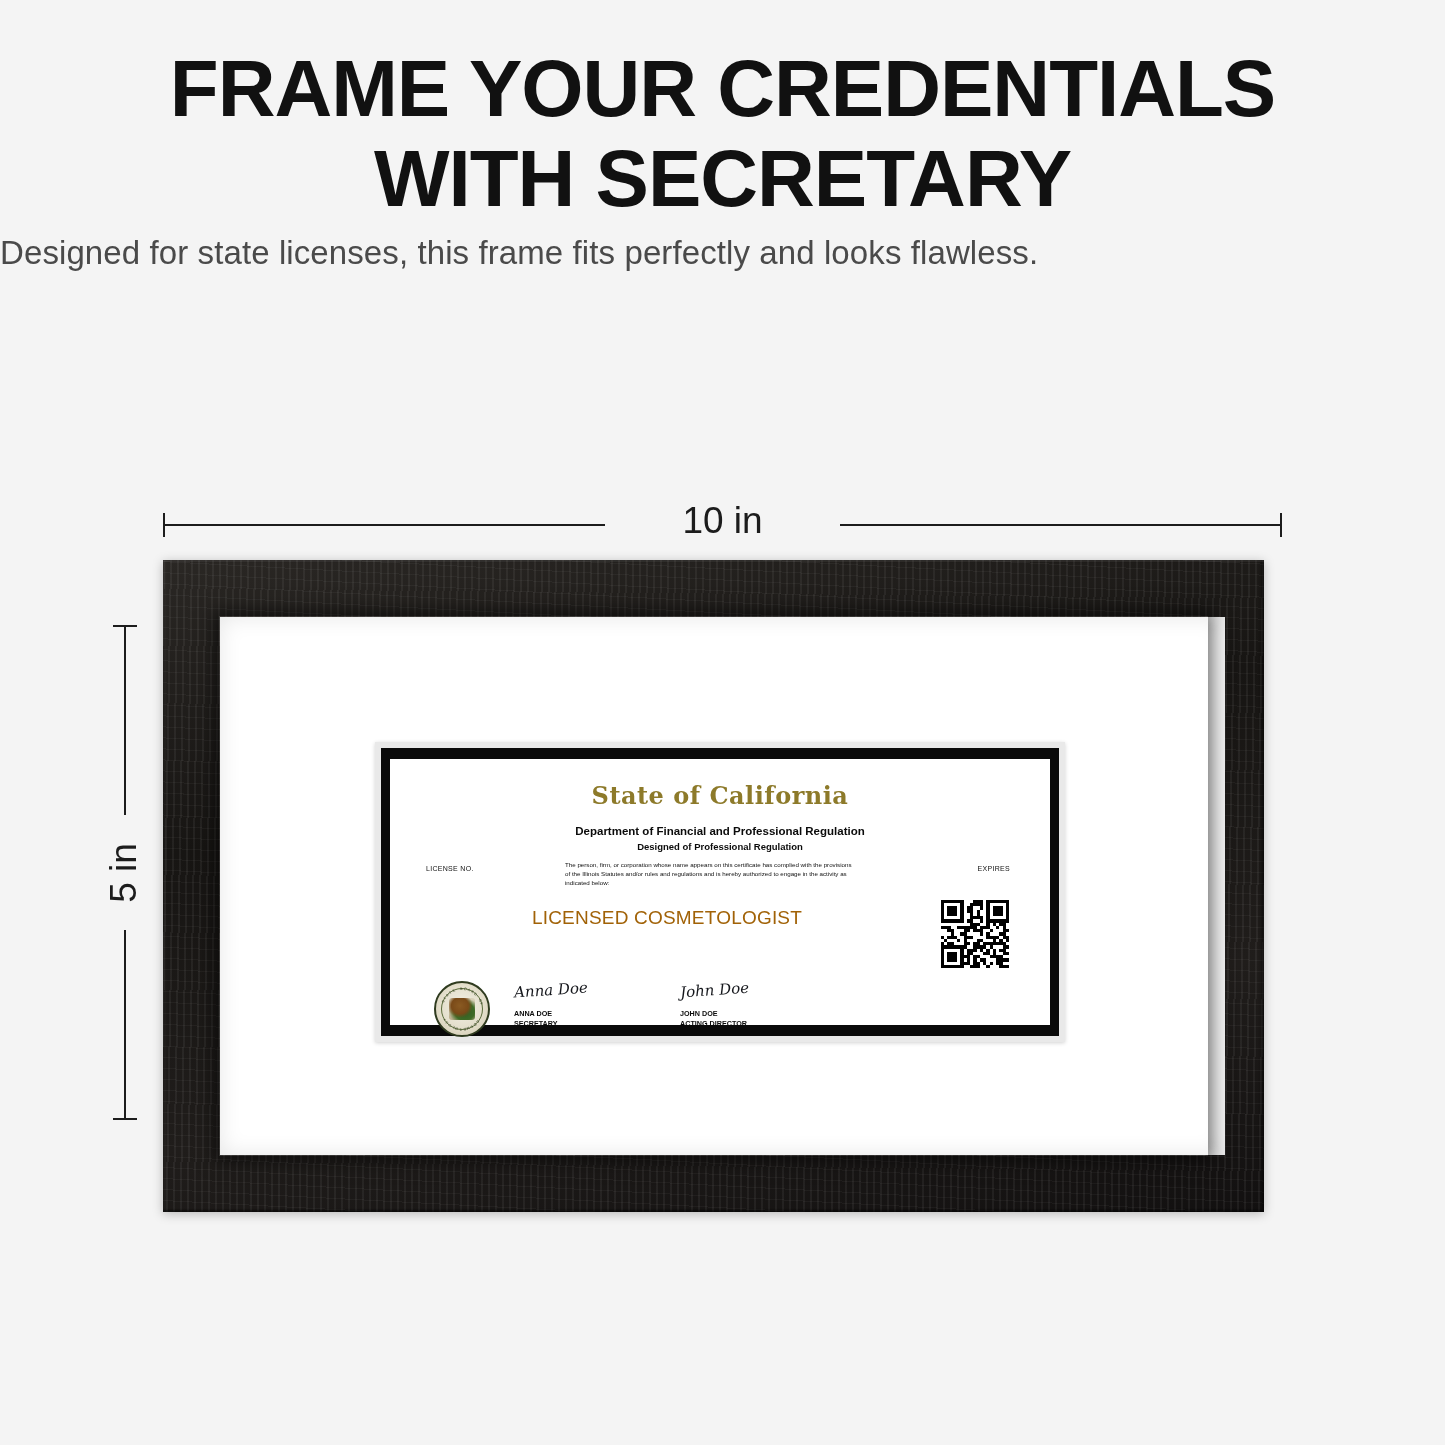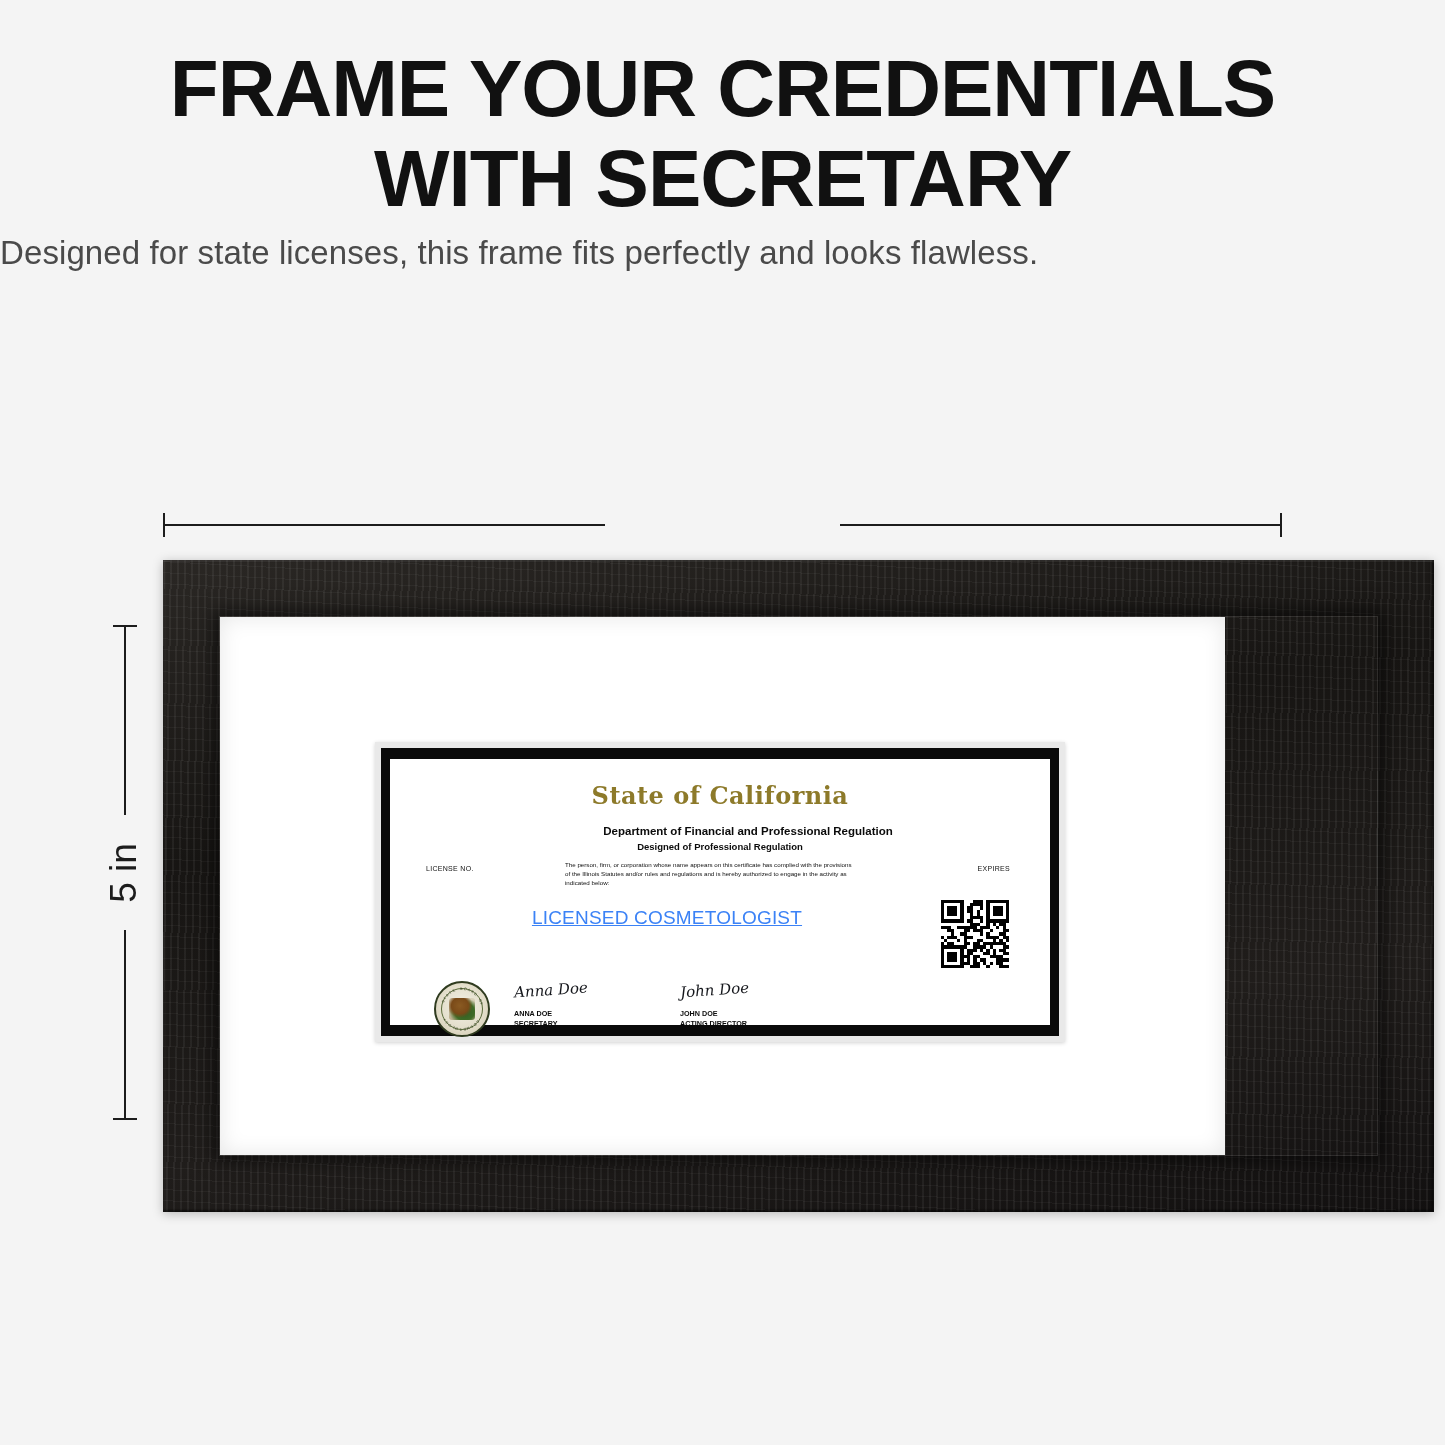--- a/index.html
+++ b/index.html
@@ -110,21 +110,21 @@
     font-size: 37px;
     color: #1c1c1c;
     white-space: nowrap;
   }
 
   
   .frame {
     position: absolute;
     left: 163px;
     top: 560px;
-    width: 1271px;
+    width: 1101px;
     height: 652px;
     background:
       repeating-linear-gradient(91deg, rgba(255,255,255,0.055) 0 2px, rgba(0,0,0,0) 2px 7px),
       repeating-linear-gradient(3deg, rgba(255,255,255,0.04) 0 1px, rgba(0,0,0,0) 1px 11px),
       linear-gradient(170deg, #2a2724 0%, #171513 35%, #201d1b 70%, #121010 100%);
     box-shadow: 0 2px 10px rgba(0,0,0,0.25);
     box-sizing: border-box;
   }
   .frame::before {
     
@@ -203,21 +203,20 @@
   }
   .cert-dept {
     position: absolute;
     top: 66px;
     left: 0;
     width: 100%;
     text-align: center;
     font-size: 11.5px;
     font-weight: bold;
     color: #0b0b0b;
-    margin-left: 28px;
   }
   .cert-div {
     position: absolute;
     top: 82px;
     left: 0;
     width: 100%;
     text-align: center;
     font-size: 9.5px;
     font-weight: bold;
     color: #0b0b0b;
@@ -249,22 +248,21 @@
     color: #111;
   }
   .cert-title {
     position: absolute;
     top: 148px;
     left: 82px;
     width: 390px;
     text-align: center;
     font-size: 19px;
     letter-spacing: 0.2px;
-    color: #3b82f6;
-    text-decoration: underline;
+    color: #a16207;
   }
 
   
   .qr {
     position: absolute;
     top: 138px;
     right: 38px;
     width: 74px;
     height: 74px;
     background: #ffffff;
@@ -356,20 +354,21 @@
 </head>
 <body>
 
 <div class="headline">FRAME YOUR CREDENTIALS
 WITH SECRETARY</div>
 <div class="subhead">Designed for state licenses, this frame fits perfectly and looks flawless.</div>
 
 <div class="dim-top">
   <div class="cap-left"></div>
   <div class="line-left"></div>
+  <div class="label">10 in</div>
   <div class="line-right"></div>
   <div class="cap-right"></div>
 </div>
 
 <div class="dim-left">
   <div class="cap-top"></div>
   <div class="line-top"></div>
   <div class="label">5 in</div>
   <div class="line-bottom"></div>
   <div class="cap-bottom"></div>

